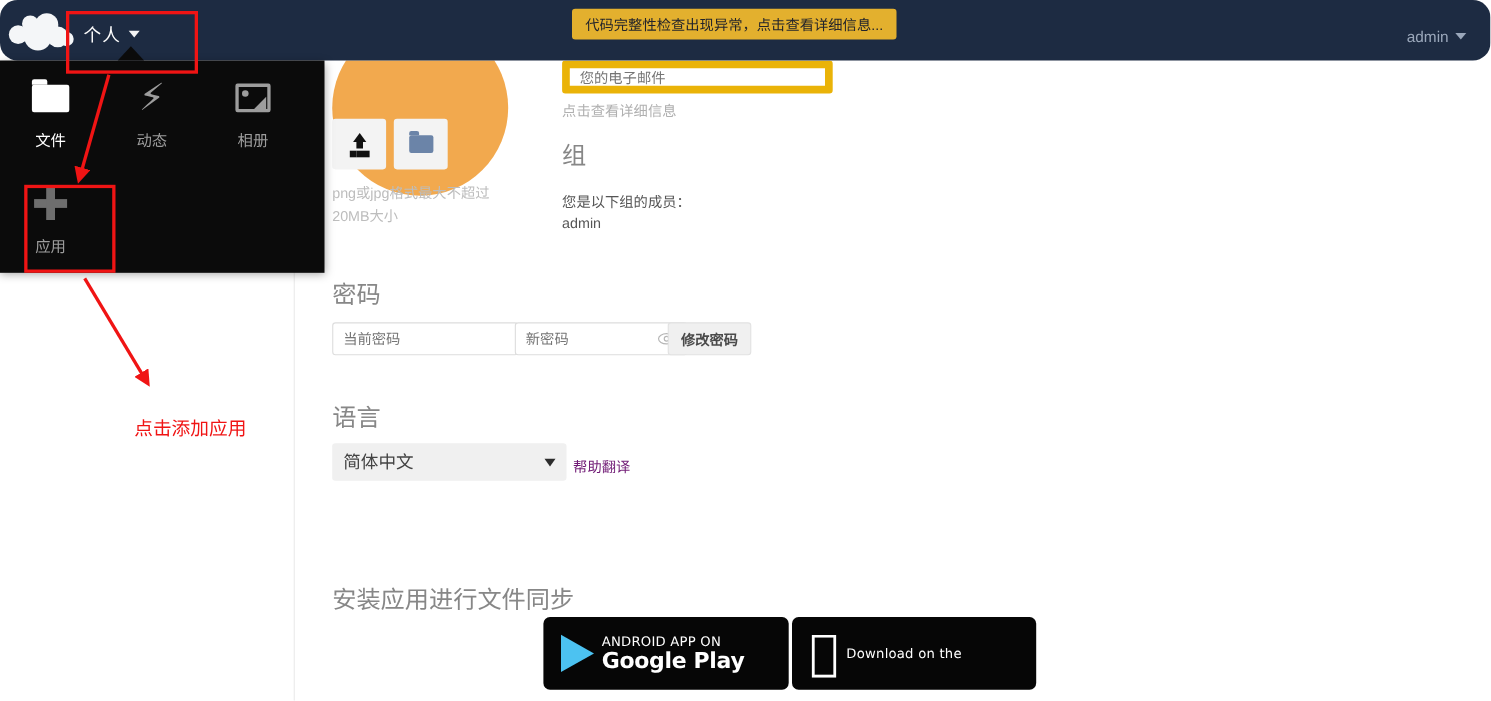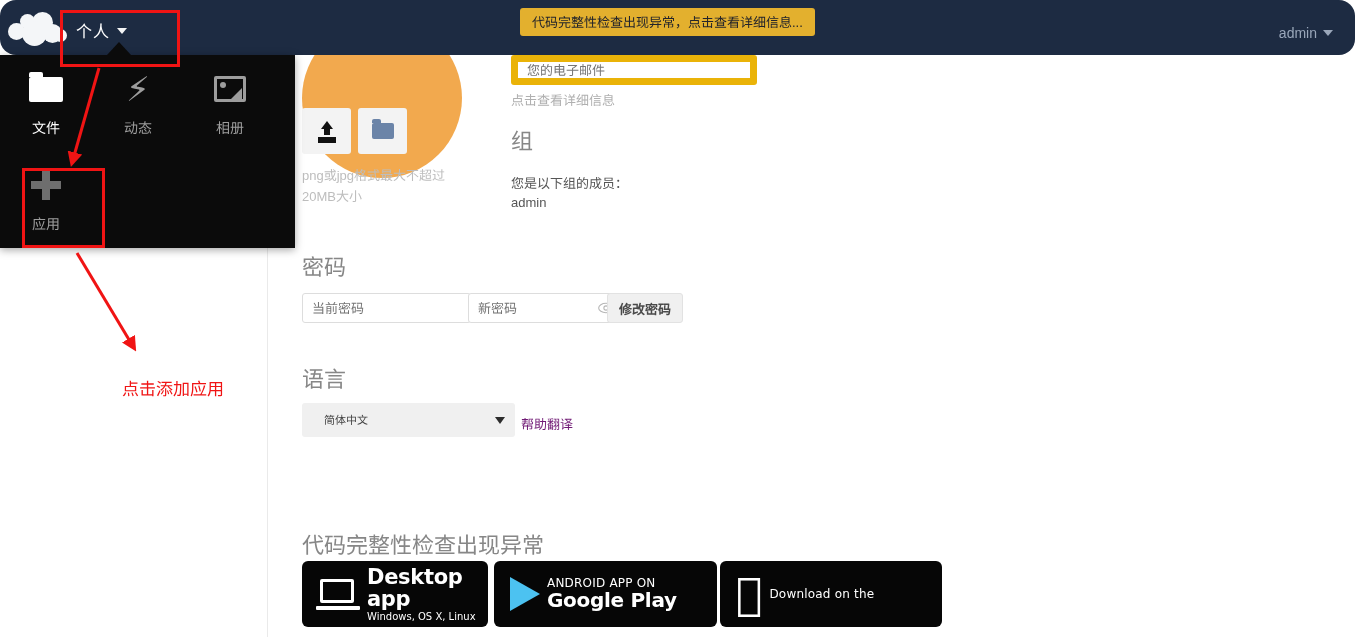--- a/index.html
+++ b/index.html
@@ -397,23 +397,23 @@
     left: 33px; top: 306px;
   }
   #language-select {
     position: absolute;
     left: 33px; top: 348px;
     width: 213px; height: 34px;
     background: #f0f0f0;
     border: none;
     border-radius: 3px;
     font-family: "Liberation Sans", sans-serif;
-    font-size: 11px;
+    font-size: 16px;
     color: #444444;
-    padding: 0 22px;
+    padding: 0 10px;
     cursor: pointer;
     -webkit-appearance: none;
     -moz-appearance: none;
     appearance: none;
   }
   #language-caret {
     position: absolute;
     left: 226px; top: 362px;
     width: 0; height: 0;
     border-left: 5px solid transparent;
@@ -630,32 +630,22 @@
   </svg>
   <button class="btn" id="pass-change-btn">修改密码</button>
 
   <h2 class="section-title" id="language-title">语言</h2>
   <select id="language-select">
     <option>简体中文</option>
   </select>
   <span id="language-caret"></span>
   <a id="translate-link">帮助翻译</a>
 
-  <h2 class="section-title" id="clients-title">代码完整性检查出现异常</h2>
-
-  <div class="store-badge" id="badge-desktop">
-    <div class="laptop">
-      <span class="laptop-screen"></span>
-        <span class="laptop-base"></span>
-    </div>
-    <div class="badge-text">
-      <div class="badge-big">Desktop app</div>
-      <div class="badge-small">Windows, OS X, Linux</div>
-    </div>
-  </div>
+  <h2 class="section-title" id="clients-title">安装应用进行文件同步</h2>
+
 
   <div class="store-badge" id="badge-android">
     <div class="play-triangle"></div>
     <div class="badge-text">
       <div class="badge-top-line">ANDROID APP ON</div>
       <div class="badge-big" style="font-size:20px;">Google Play</div>
     </div>
   </div>
 
   <div class="store-badge" id="badge-ios">

